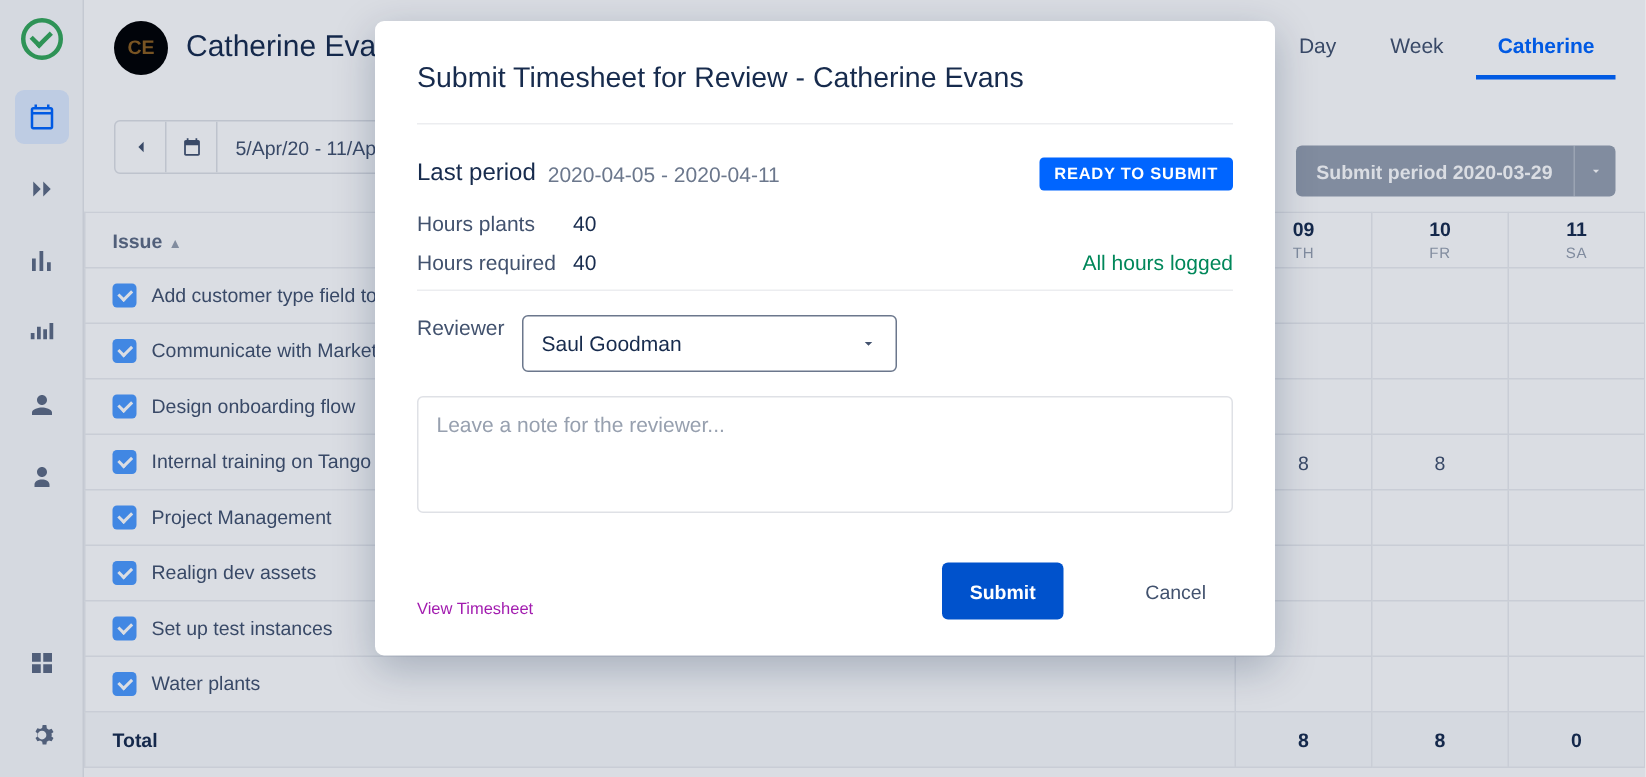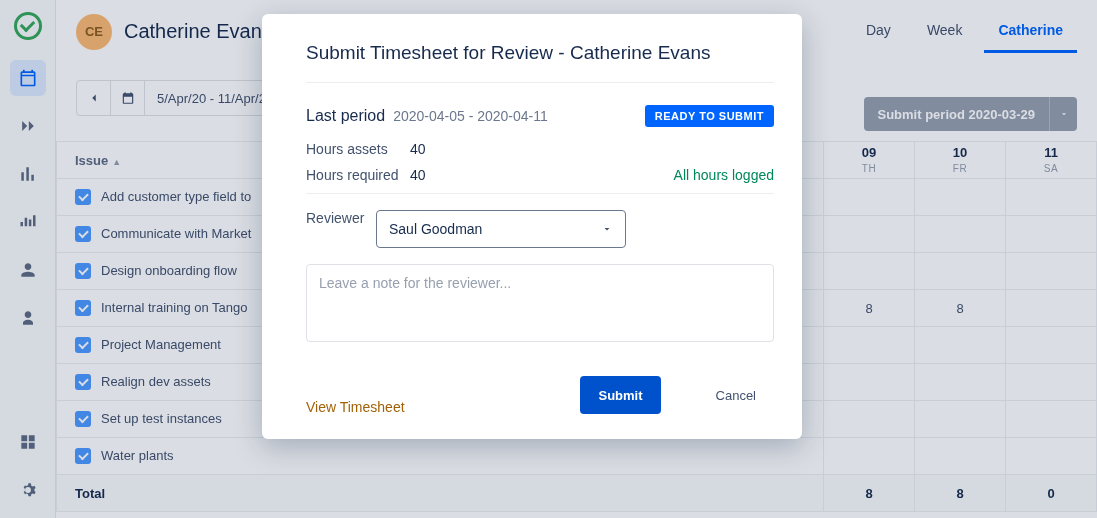--- a/index.html
+++ b/index.html
@@ -42,21 +42,21 @@
   color: #5e6c84;
   cursor: pointer;
 }
 .side-btn.active { background: #deebff; color: #0065ff; }
 .side-btn svg { width: 20px; height: 20px; fill: currentColor; }
 .side-sep { flex:1; }
 .main { flex:1; display:flex; flex-direction:column; background:#fff; }
 .topbar { display:flex; align-items:center; padding: 10px 20px 0 20px; }
 .avatar {
   width:36px;height:36px;border-radius:50%;
-  background:#fdba74;color:#8c5e1e;font-weight:600;
+  background:#000000;color:#8c5e1e;font-weight:600;
   display:flex;align-items:center;justify-content:center;
   font-size:13px;margin-right:12px;
 }
 .person-name { font-size:20px; font-weight:500; color:#172b4d; }
 .tabs { margin-left:auto; display:flex; gap:8px; }
 .tab { padding: 12px 14px; color:#42526e; cursor:pointer; font-size:14px; }
 .tab.active { color:#0065ff; font-weight:600; border-bottom:3px solid #0065ff; }
 .toolbar { display:flex; align-items:center; padding: 12px 20px 10px 20px; gap:10px; }
 .navbox { display:flex; align-items:center; border:1px solid #dfe1e6; border-radius:4px; overflow:hidden; }
 .iconbtn { width:34px;height:34px;display:flex;align-items:center;justify-content:center;border-right:1px solid #dfe1e6;cursor:pointer;color:#42526e;}
@@ -82,24 +82,24 @@
 th.day .dday{font-size:10px;color:#97a0af;letter-spacing:.5px;}
 td.issue-c { padding-left:18px; }
 td.issue-c .chk{display:inline-flex;width:16px;height:16px;background:#4c9aff;border-radius:3px;margin-right:10px;vertical-align:middle;align-items:center;justify-content:center;}
 td.issue-c .chk::after{content:'';width:7px;height:4px;border-left:2px solid #fff;border-bottom:2px solid #fff;transform:rotate(-45deg);margin-top:-2px;}
 td.val{text-align:center;}
 tr.total td{font-weight:600;color:#172b4d;background:#fafbfc;}
 tr.total td.issue-c{padding-left:18px;}
 
 .scrim{position:absolute;inset:0;background:rgba(9,30,66,.15);}
 .modal{
-  position:absolute; left:262px; top:14px;
-  width:540px; background:#fff; border-radius:6px;
+  position:absolute; left:250px; top:14px;
+  width:600px; background:#fff; border-radius:6px;
   box-shadow:0 8px 28px rgba(9,30,66,.25);
-  padding:28px 28px 24px 44px;
+  padding:28px 28px 24px 28px;
 }
 .modal h2{font-size:19px;font-weight:500;color:#172b4d;margin-bottom:18px;}
 .m-divider{height:1px;background:#ecedf0;margin:0 -0px 22px;}
 .period-row{display:flex;align-items:center;margin-bottom:14px;}
 .period-row .lp{font-size:16px;font-weight:500;color:#172b4d;margin-right:8px;}
 .period-row .pr{font-size:14px;color:#6b778c;}
 .badge{margin-left:auto;background:#0065ff;color:#fff;font-size:11px;font-weight:700;letter-spacing:.5px;padding:5px 10px;border-radius:3px;}
 .hrs-row{display:flex;font-size:14px;color:#42526e;margin-bottom:10px;}
 .hrs-row .k{width:104px;}
 .hrs-row .v{color:#172b4d;}
@@ -112,21 +112,21 @@
   display:flex;align-items:center;padding:0 12px;font-size:14px;color:#172b4d;
   cursor:pointer; justify-content:space-between;
 }
 .select svg{width:12px;height:12px;fill:#42526e;}
 .note{
   width:100%;height:78px;border:1px solid #dfe1e6;border-radius:4px;
   padding:10px 12px;font-size:14px;color:#172b4d;resize:none;font-family:inherit;
 }
 .note::placeholder{color:#97a0af;}
 .m-footer{display:flex;align-items:center;margin-top:30px;}
-.link{color:#a16207;font-size:14px;cursor:pointer;margin-top:24px;}
+.link{color:#a21caf;font-size:11px;cursor:pointer;margin-top:24px;}
 .m-footer .spacer{flex:1;}
 .btn{height:38px;padding:0 18px;border-radius:4px;font-size:13px;cursor:pointer;border:none;display:flex;align-items:center;margin-left:23px;}
 .btn.primary{background:#0052cc;color:#fff;font-weight:600;margin-right:14px;}
 .btn.cancel{background:transparent;color:#42526e;}
 </style>
 </head>
 <body>
 
 <div class="layout">
   <div class="sidebar">
@@ -285,21 +285,21 @@
 <div class="scrim"></div>
 <div class="modal">
   <h2>Submit Timesheet for Review - Catherine Evans</h2>
   <div class="m-divider"></div>
   <div class="period-row">
     <span class="lp">Last period</span>
     <span class="pr">2020-04-05 - 2020-04-11</span>
     <span class="badge">READY TO SUBMIT</span>
   </div>
   <div class="hrs-row">
-    <span class="k">Hours assets</span>
+    <span class="k">Hours plants</span>
     <span class="v">40</span>
   </div>
   <div class="hrs-row">
     <span class="k">Hours required</span>
     <span class="v">40</span>
     <span class="status">All hours logged</span>
   </div>
   <div class="m-sep"></div>
   <div class="reviewer-row">
     <span class="lbl">Reviewer</span>

